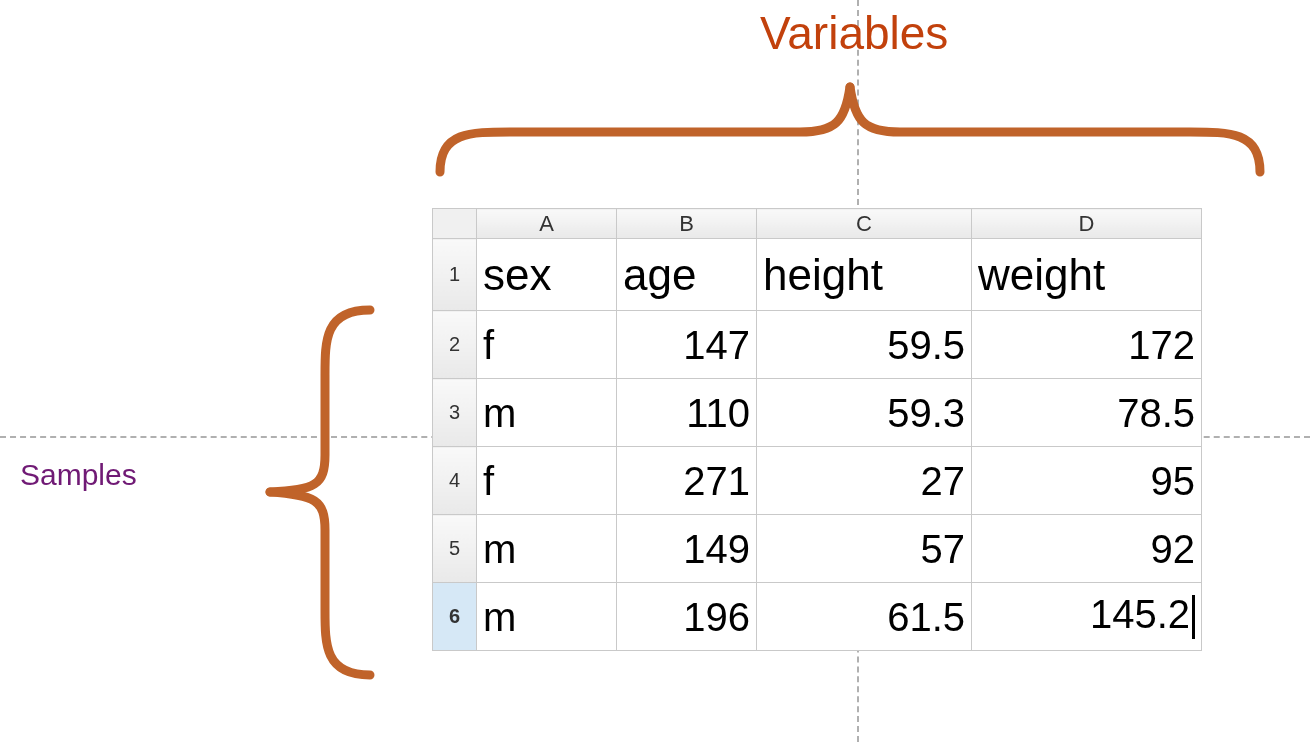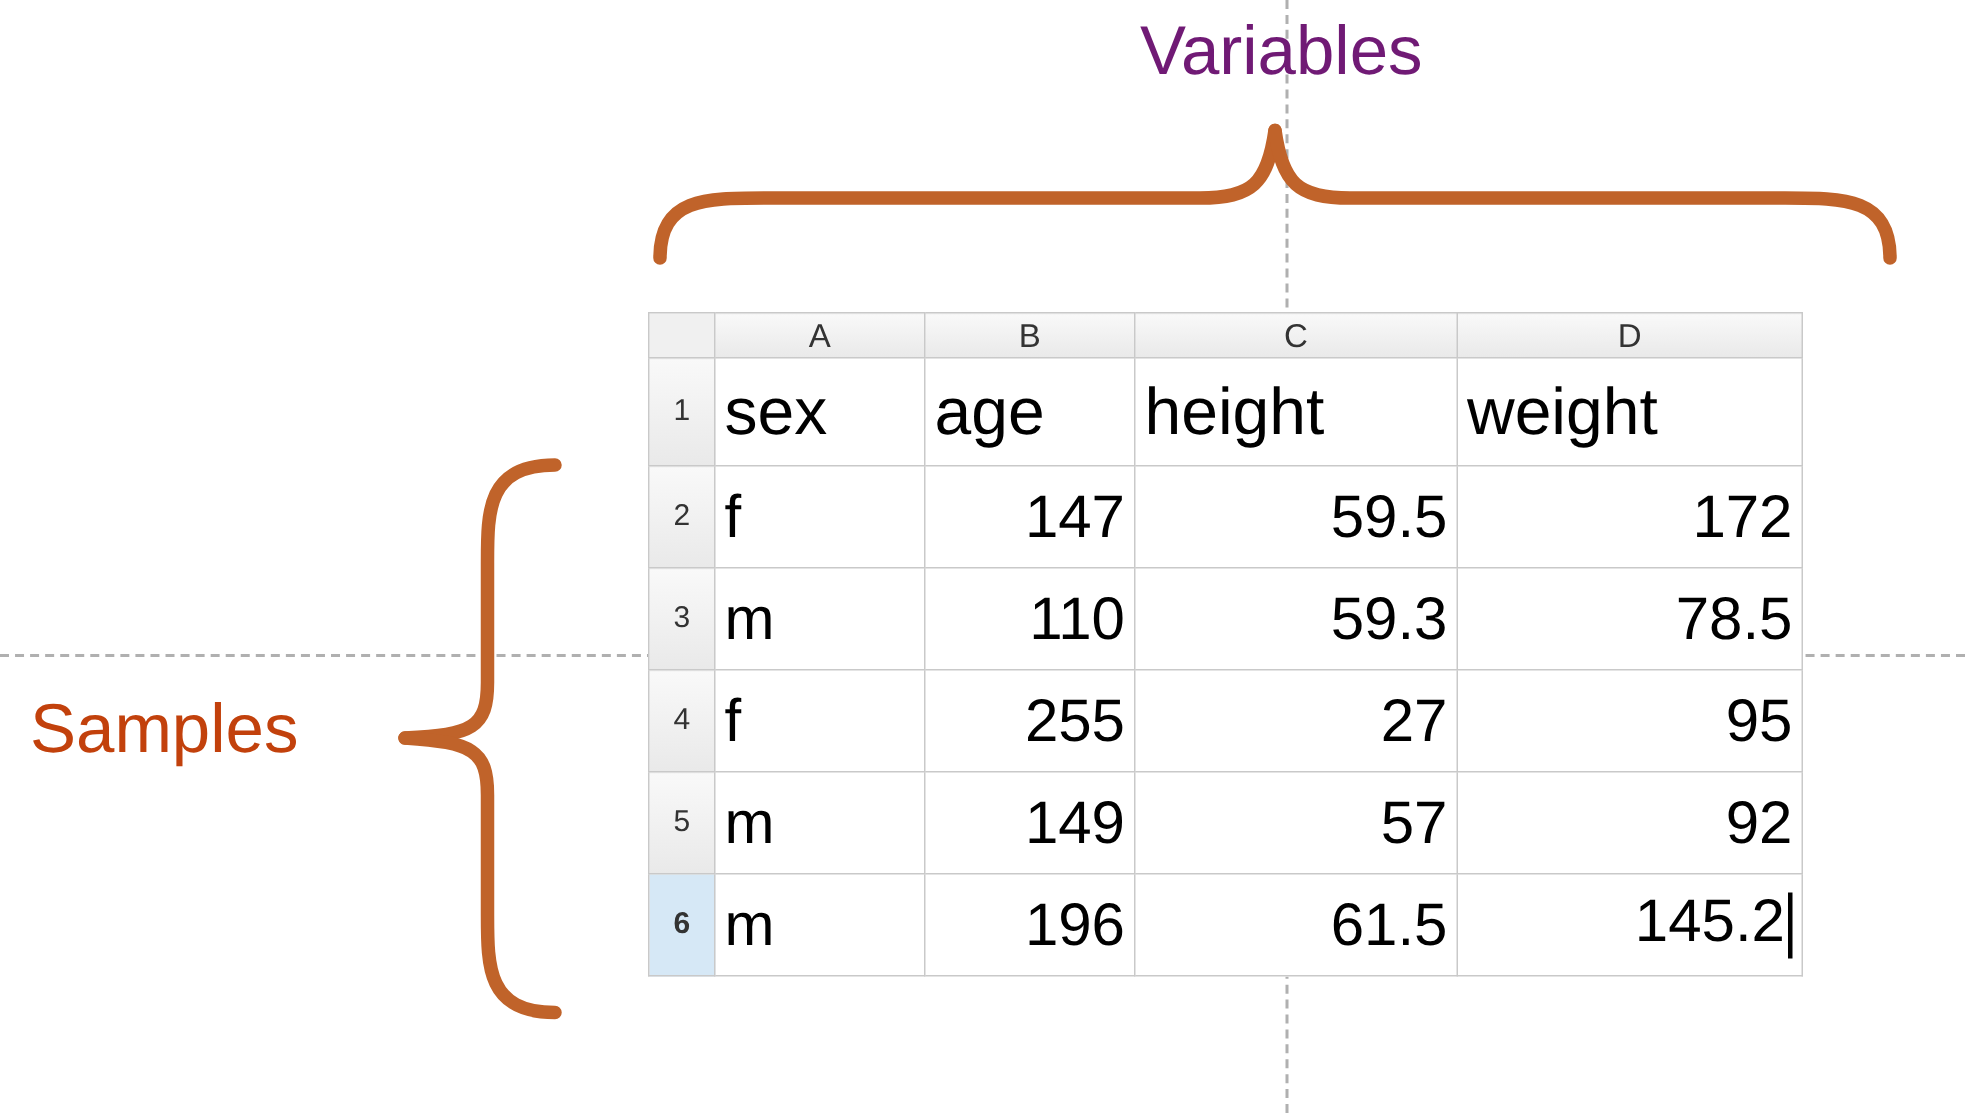--- a/index.html
+++ b/index.html
@@ -25,28 +25,28 @@
     position: absolute;
     left: 0;
     right: 0;
     height: 0;
     border-top: 2px dashed #b0b0b0;
   }
 
   
   .label-variables {
     position: absolute;
-    color: #701a75;
+    color: #c2410c;
     font-size: 46px;
     font-family: "Segoe UI", Arial, sans-serif;
   }
   .label-samples {
     position: absolute;
-    color: #c2410c;
-    font-size: 46px;
+    color: #701a75;
+    font-size: 30px;
     font-family: "Segoe UI", Arial, sans-serif;
     text-align: center;
   }
 
   
   .brace {
     position: absolute;
   }
 
   
@@ -190,21 +190,21 @@
   <tr>
     <th class="rowhead">3</th>
     <td class="cell left">m</td>
     <td class="cell right">110</td>
     <td class="cell right">59.3</td>
     <td class="cell right">78.5</td>
   </tr>
   <tr>
     <th class="rowhead">4</th>
     <td class="cell left">f</td>
-    <td class="cell right">255</td>
+    <td class="cell right">271</td>
     <td class="cell right">27</td>
     <td class="cell right">95</td>
   </tr>
   <tr>
     <th class="rowhead">5</th>
     <td class="cell left">m</td>
     <td class="cell right">149</td>
     <td class="cell right">57</td>
     <td class="cell right">92</td>
   </tr>

